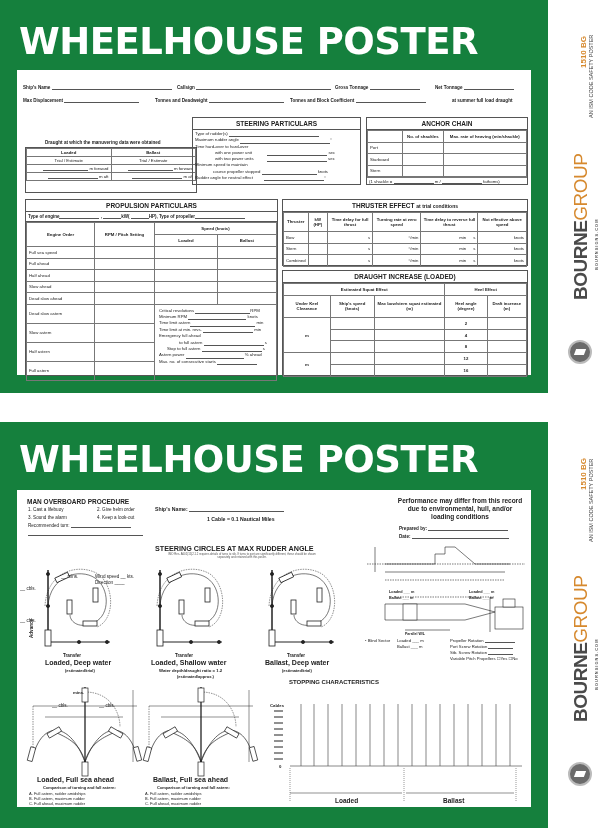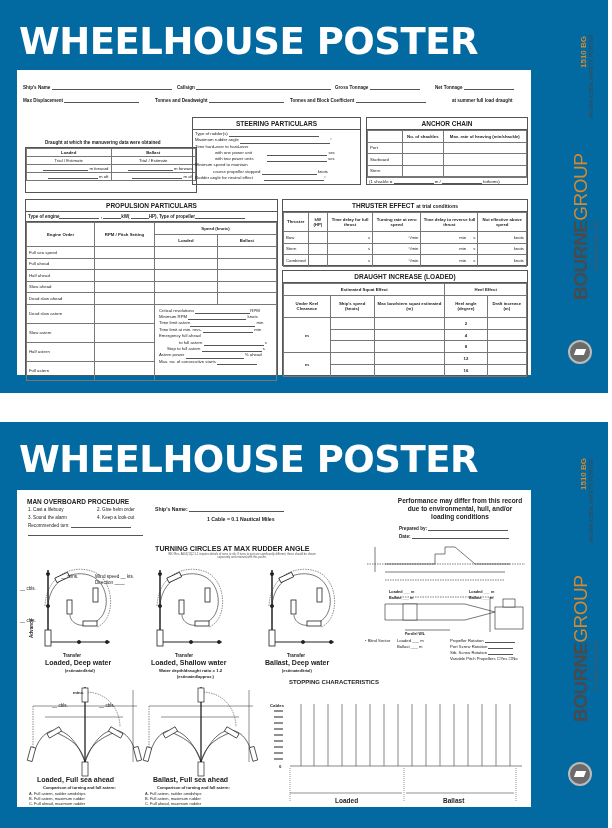--- a/index.html
+++ b/index.html
@@ -1,17 +1,17 @@
 <!DOCTYPE html>
 <html><head>
 <meta charset="utf-8">
 <style>
 *{box-sizing:border-box;margin:0;padding:0}
 body{width:612px;height:828px;background:#fff;font-family:"Liberation Sans",sans-serif;position:relative;overflow:hidden;color:#222}
-.poster{position:absolute;left:0;width:608px;background:#0369a1}
+.poster{position:absolute;left:0;width:548px;background:#15803d}
 .p1{top:0;height:393px}
 .p2{top:422px;height:406px}
 .title{position:absolute;left:19px;color:#fff;font-family:"DejaVu Sans",sans-serif;font-weight:bold;font-size:37px;letter-spacing:-0.5px;line-height:1}
 .p1 .title{top:23px}
 .p2 .title{top:19px}
 .sheet{position:absolute;left:17px;width:514px;background:#fff}
 .p1 .sheet{top:70px;height:305px}
 .p2 .sheet{top:68px;height:317px}
 .side{position:absolute;left:548px;width:64px}
 .s1{top:0;height:400px}
@@ -307,21 +307,21 @@
     <div class="t" style="left:11px;top:33px"><span>Recommended turn:</span> <span class="ln" style="width:60px"></span></div>
     <div style="position:absolute;left:11px;top:45px;width:115px;border-bottom:0.6px solid #555"></div>
 
     <div class="t b" style="left:138px;top:16px;font-size:5.2px"><span>Ship's Name:</span> <span class="ln" style="width:95px"></span></div>
     <div class="t b" style="left:190px;top:26px;font-size:5.2px">1 Cable = 0.1 Nautical Miles</div>
 
     <div style="position:absolute;left:380px;top:7px;width:126px;font-size:6.5px;font-weight:bold;text-align:center;line-height:8px">Performance may differ from this record due to environmental, hull, and/or loading conditions</div>
     <div class="t b" style="left:382px;top:36px"><span>Prepared by:</span> <span class="ln" style="width:80px"></span></div>
     <div class="t b" style="left:382px;top:44px"><span>Date:</span> <span class="ln" style="width:97px"></span></div>
 
-    <div class="t b" style="left:138px;top:54px;font-size:7.2px">TURNING CIRCLES AT MAX RUDDER ANGLE</div>
+    <div class="t b" style="left:138px;top:54px;font-size:7.2px">STEERING CIRCLES AT MAX RUDDER ANGLE</div>
     <div style="position:absolute;left:150px;top:63px;width:150px;font-size:2.8px;text-align:center;color:#555;line-height:3.4px">IMO Res. A601(15)2.1.2 requires details of turns to stb. If turns to port are significantly different, these should be shown separately and retained with this poster.</div>
 
     <svg style="left:8px;top:70px" width="330" height="100" viewBox="0 0 330 100">
       <g id="tc" fill="none" stroke="#222" stroke-width="0.8">
         <line x1="23" y1="10" x2="23" y2="85" stroke-width="1.5"></line>
         <path d="M23 46 C25 15 55 8 70 18 C85 28 85 55 70 62 C55 70 45 62 45 55" stroke-width="0.6"></path>
         <path d="M20 46 C22 10 55 3 73 14 C90 26 90 60 72 67" stroke-dasharray="1.5,1" stroke-width="0.5"></path>
         <line x1="23" y1="82" x2="85" y2="82" stroke-width="1.2"></line>
         <rect x="20" y="70" width="6" height="16" fill="#fff"></rect>
         <rect x="42" y="40" width="5" height="14" fill="#fff"></rect>

